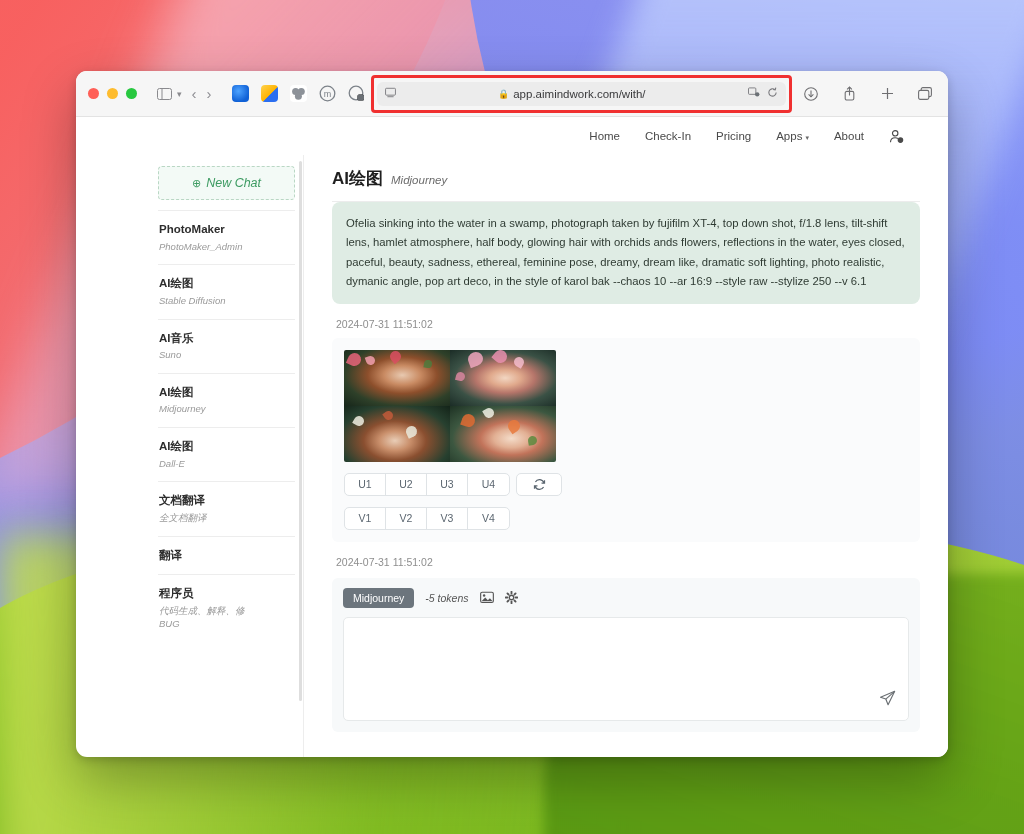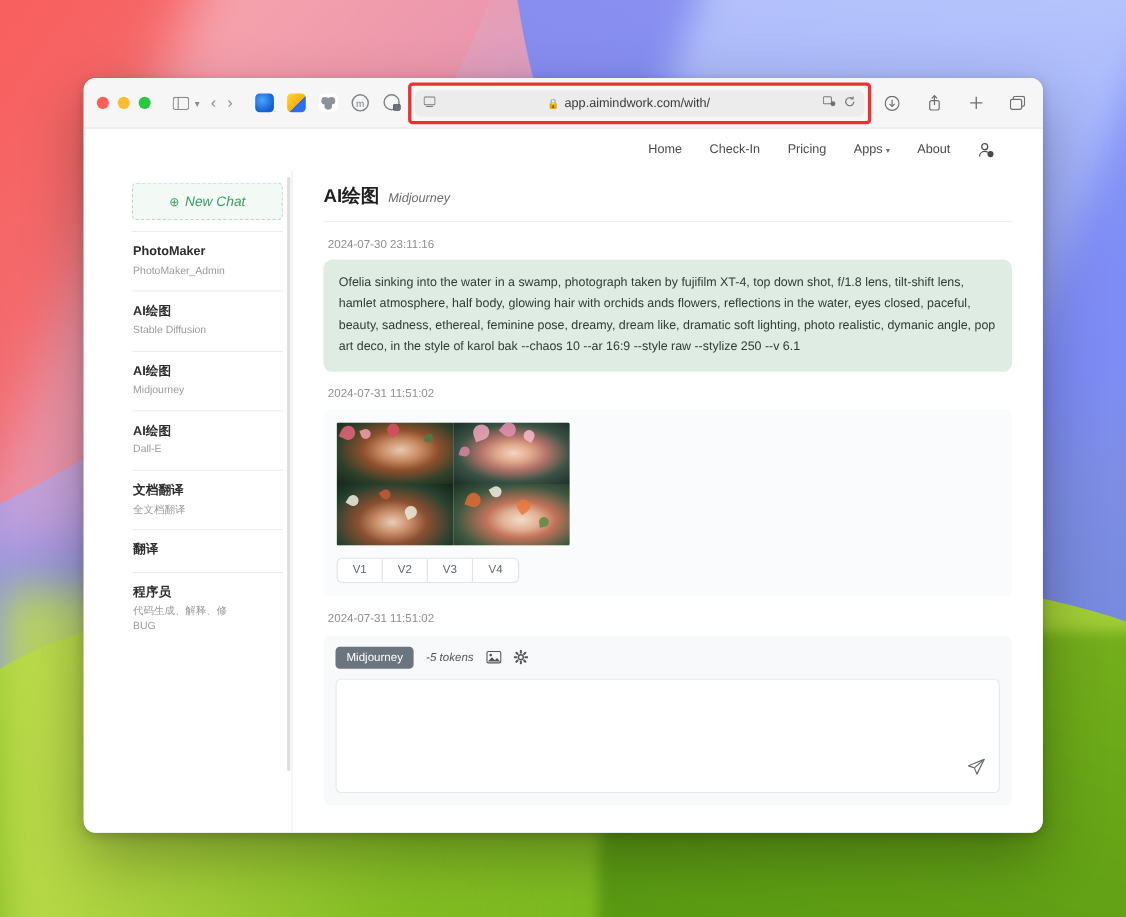--- a/index.html
+++ b/index.html
@@ -92,21 +92,21 @@
     display: flex; align-items: center; justify-content: center; gap: 4px;
   }
   .lock { font-size: 9px; color: #6a6a6e; }
   .url-left-icon { color: #7a7a7e; font-size: 11px; }
   .url-right { display: flex; gap: 7px; color: #7a7a7e; font-size: 11px; }
   .toolbar-right { display: flex; gap: 16px; align-items: center; margin-left: 14px;
                    color: #6f6f72; }
 
   
   .page { flex: 1; background: #ffffff; display: flex; flex-direction: column;
-          overflow: hidden; }
+          overflow: hidden; margin-left: 38px; }
   .topnav {
     height: 38px; flex: 0 0 38px; display: flex; align-items: center;
     justify-content: flex-end; padding-right: 44px; gap: 25px;
   }
   .navlink { font-size: 11.5px; color: #4a4a4a; text-decoration: none; }
   .navlink .caret { font-size: 7px; margin-left: 3px; color: #6a6a6a; }
   .nav-user { color: #4a4a4a; display: flex; align-items: center; }
 
   .body-area { flex: 1; display: flex; overflow: hidden; padding-left: 44px; }
 
@@ -122,21 +122,21 @@
     align-items: center; justify-content: center; gap: 5px;
   }
   .plus-circ { font-size: 11px; font-style: normal; }
   .sb-item {
     padding: 11px 10px 11px 1px; margin-right: 8px;
     border-top: 1px solid #ededed;
   }
   .sb-item:first-of-type { border-top: none; padding-top: 4px; }
   .sb-title { font-size: 11.5px; font-weight: bold; color: #2d2d2d; line-height: 1.35; }
   .sb-title.active { color: #2e9b5d; }
-  .sb-sub { font-size: 9.5px; color: #9a9a9a; line-height: 1.45;
+  .sb-sub { font-size: 9.5px; font-style: italic; color: #9a9a9a; line-height: 1.45;
             margin-top: 2px; max-width: 86px; }
   .sb-scroll {
     position: absolute; right: 1px; top: 6px; width: 3px; height: 540px;
     background: #dedede; border-radius: 2px;
   }
 
   
   .main { flex: 1; padding: 12px 28px 0 28px; overflow: hidden; }
   .chat-head { display: flex; align-items: baseline; gap: 8px; padding-bottom: 11px;
                border-bottom: 1px solid #ececec; }
@@ -338,20 +338,24 @@
 
           <div class="sb-item">
             <div class="sb-title">PhotoMaker</div>
             <div class="sb-sub">PhotoMaker_Admin</div>
           </div>
           <div class="sb-item">
             <div class="sb-title">AI绘图</div>
             <div class="sb-sub">Stable Diffusion</div>
           </div>
           <div class="sb-item">
+            <div class="sb-title">AI音乐</div>
+            <div class="sb-sub">Suno</div>
+          </div>
+          <div class="sb-item">
             <div class="sb-title">AI绘图</div>
             <div class="sb-sub">Midjourney</div>
           </div>
           <div class="sb-item">
             <div class="sb-title">AI绘图</div>
             <div class="sb-sub">Dall-E</div>
           </div>
           <div class="sb-item">
             <div class="sb-title">文档翻译</div>
             <div class="sb-sub">全文档翻译</div>
@@ -366,21 +370,20 @@
 
           <div class="sb-scroll"></div>
         </aside>
 
         <main class="main">
           <div class="chat-head">
             <span class="chat-title">AI绘图</span>
             <span class="chat-sub">Midjourney</span>
           </div>
 
-          <div class="tstamp">2024-07-30 23:11:16</div>
 
           <div class="bubble">
             <span>Ofelia sinking into the water in a swamp, photograph taken by fujifilm XT-4, top down shot, f/1.8 lens, tilt-shift lens, hamlet atmosphere, half body, glowing hair with orchids ands flowers, reflections in the water, eyes closed, paceful, beauty, sadness, ethereal, feminine pose, dreamy, dream like, dramatic soft lighting, photo realistic, dymanic angle, pop art deco, in the style of karol bak --chaos 10 --ar 16:9 --style raw --stylize 250 --v 6.1</span>
           </div>
 
           <div class="tstamp">2024-07-31 11:51:02</div>
 
           <div class="resp-card">
             <div class="imgrid">
               <div class="cell c1">
@@ -401,20 +404,38 @@
                 <span class="petal" style="left:40px;top:5px;width:9px;height:9px;background:#c25a3a;transform:rotate(55deg);"></span>
               </div>
               <div class="cell c4">
                 <span class="petal" style="left:12px;top:8px;width:13px;height:13px;background:#e06b33;transform:rotate(20deg);"></span>
                 <span class="petal" style="left:58px;top:14px;width:12px;height:12px;background:#e8793c;transform:rotate(-35deg);"></span>
                 <span class="petal" style="left:34px;top:2px;width:10px;height:10px;background:#f0f0e4;transform:rotate(60deg);"></span>
                 <span class="petal" style="left:78px;top:30px;width:9px;height:9px;background:#5c8a3e;transform:rotate(-10deg);"></span>
               </div>
             </div>
 
+            <div class="btnrow">
+              <div class="btngroup">
+                <div class="ubtn">U1</div>
+                <div class="ubtn">U2</div>
+                <div class="ubtn">U3</div>
+                <div class="ubtn">U4</div>
+              </div>
+              <div class="btngroup" style="margin-left:6px;">
+                <div class="ubtn wide">
+                  <svg width="13" height="13" viewBox="0 0 14 14">
+                      <path d="M11.8 5.4A5 5 0 0 0 2.6 4.3" fill="none" stroke="#5b6670" stroke-width="1.3"></path>
+                      <path d="M2.2 8.6a5 5 0 0 0 9.2 1.1" fill="none" stroke="#5b6670" stroke-width="1.3"></path>
+                      <path d="M12.4 2.3v3.2H9.2" fill="none" stroke="#5b6670" stroke-width="1.3"></path>
+                      <path d="M1.6 11.7V8.5h3.2" fill="none" stroke="#5b6670" stroke-width="1.3"></path>
+                    </svg>
+                </div>
+              </div>
+            </div>
 
             <div class="btnrow">
               <div class="btngroup">
                 <div class="ubtn">V1</div>
                 <div class="ubtn">V2</div>
                 <div class="ubtn">V3</div>
                 <div class="ubtn">V4</div>
               </div>
             </div>
           </div>

